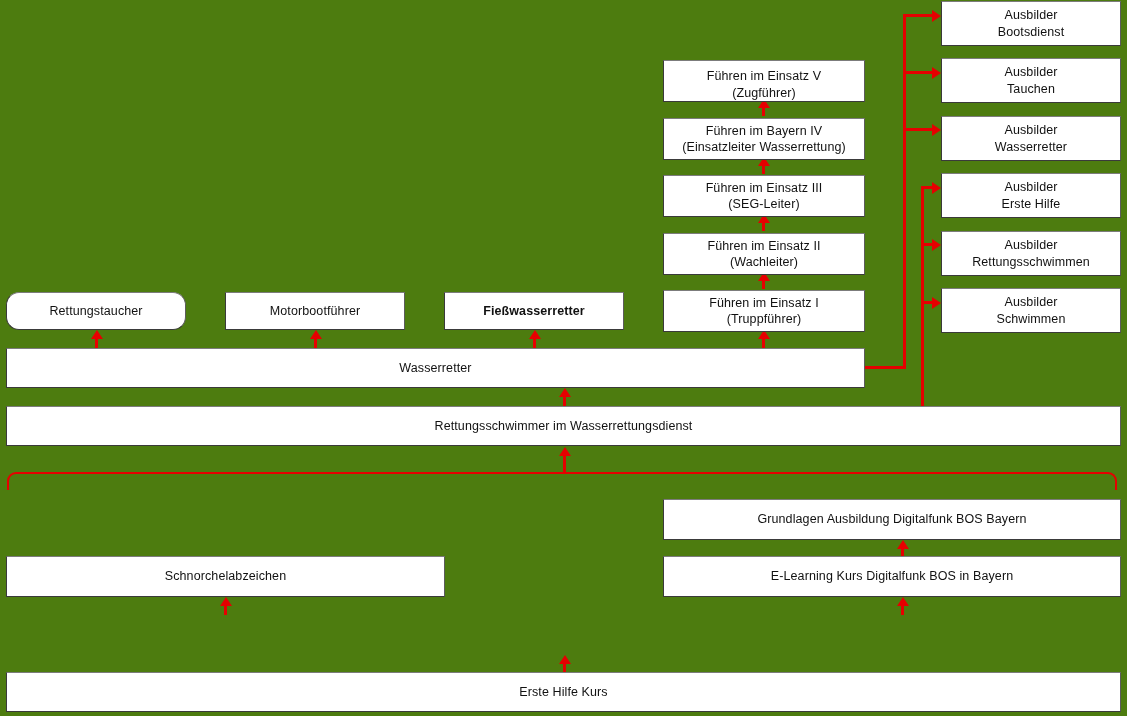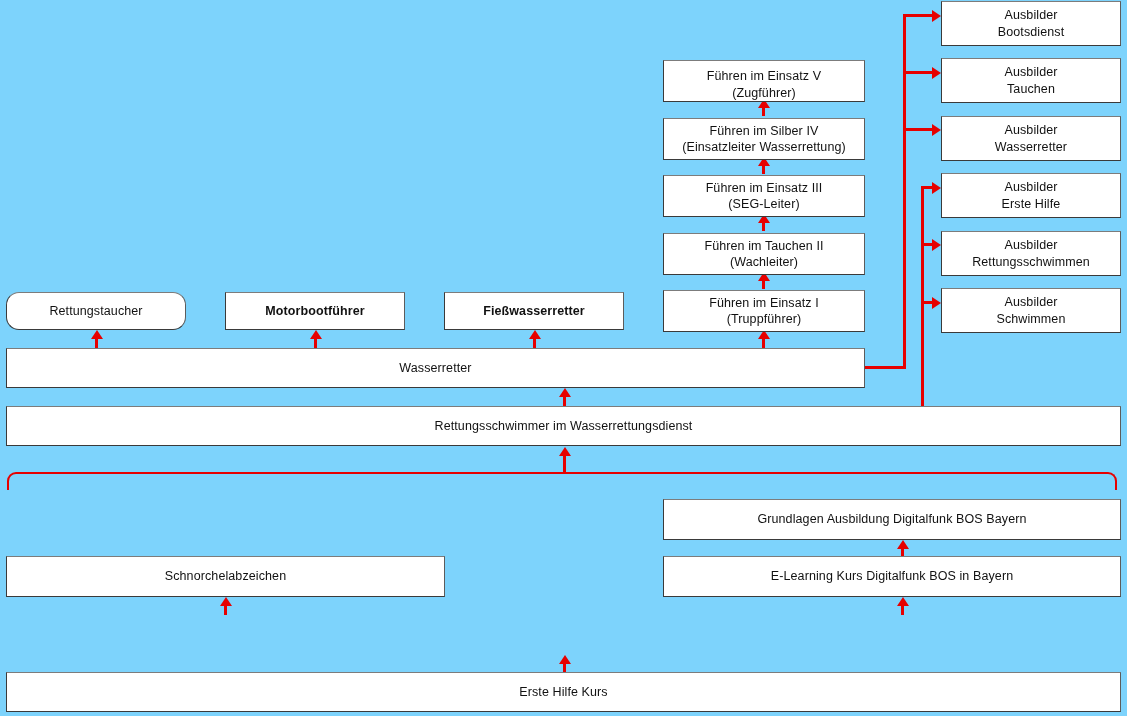--- a/index.html
+++ b/index.html
@@ -5,21 +5,21 @@
 <style>
   html, body {
     margin: 0;
     padding: 0;
     background: #ffffff;
   }
   #canvas {
     position: relative;
     width: 1127px;
     height: 716px;
-    background: #7dd3fc;
+    background: #4d7c0f;
     font-family: "Liberation Sans", sans-serif;
     overflow: hidden;
   }
   .node {
     position: absolute;
     box-sizing: border-box;
     background: #ffffff;
     border: 1px solid #3a3a3a;
     border-top-color: #7c7c7c;
     border-right-color: #5c5c5c;
@@ -161,40 +161,40 @@
   <div class="node" style="left:941px; top:288px; width:180px; height:45px;">
     <span>Ausbilder</span>
     <span class="l2">Schwimmen</span>
   </div>
 
   <div class="node" style="left:663px; top:60px; width:202px; height:42px;justify-content:flex-end;">
     <span>Führen im Einsatz V</span>
     <span class="l2">(Zugführer)</span>
   </div>
   <div class="node" style="left:663px; top:118px; width:202px; height:42px;">
-    <span>Führen im Silber IV</span>
+    <span>Führen im Bayern IV</span>
     <span class="l2">(Einsatzleiter Wasserrettung)</span>
   </div>
   <div class="node" style="left:663px; top:175px; width:202px; height:42px;">
     <span>Führen im Einsatz III</span>
     <span class="l2">(SEG-Leiter)</span>
   </div>
   <div class="node" style="left:663px; top:233px; width:202px; height:42px;">
-    <span>Führen im Tauchen II</span>
+    <span>Führen im Einsatz II</span>
     <span class="l2">(Wachleiter)</span>
   </div>
   <div class="node" style="left:663px; top:290px; width:202px; height:42px;">
     <span>Führen im Einsatz I</span>
     <span class="l2">(Truppführer)</span>
   </div>
 
   <div class="node" style="left:6px; top:292px; width:180px; height:38px;border-radius:13px;">
     <span>Rettungstaucher</span>
   </div>
-  <div class="node" style="left:225px; top:292px; width:180px; height:38px;font-weight:bold;">
+  <div class="node" style="left:225px; top:292px; width:180px; height:38px;">
     <span>Motorbootführer</span>
   </div>
   <div class="node" style="left:444px; top:292px; width:180px; height:38px;font-weight:bold;">
     <span>Fießwasserretter</span>
   </div>
 
   <div class="node" style="left:6px; top:348px; width:859px; height:40px;">
     <span>Wasserretter</span>
   </div>
   <div class="node" style="left:6px; top:406px; width:1115px; height:40px;text-align:center;">

